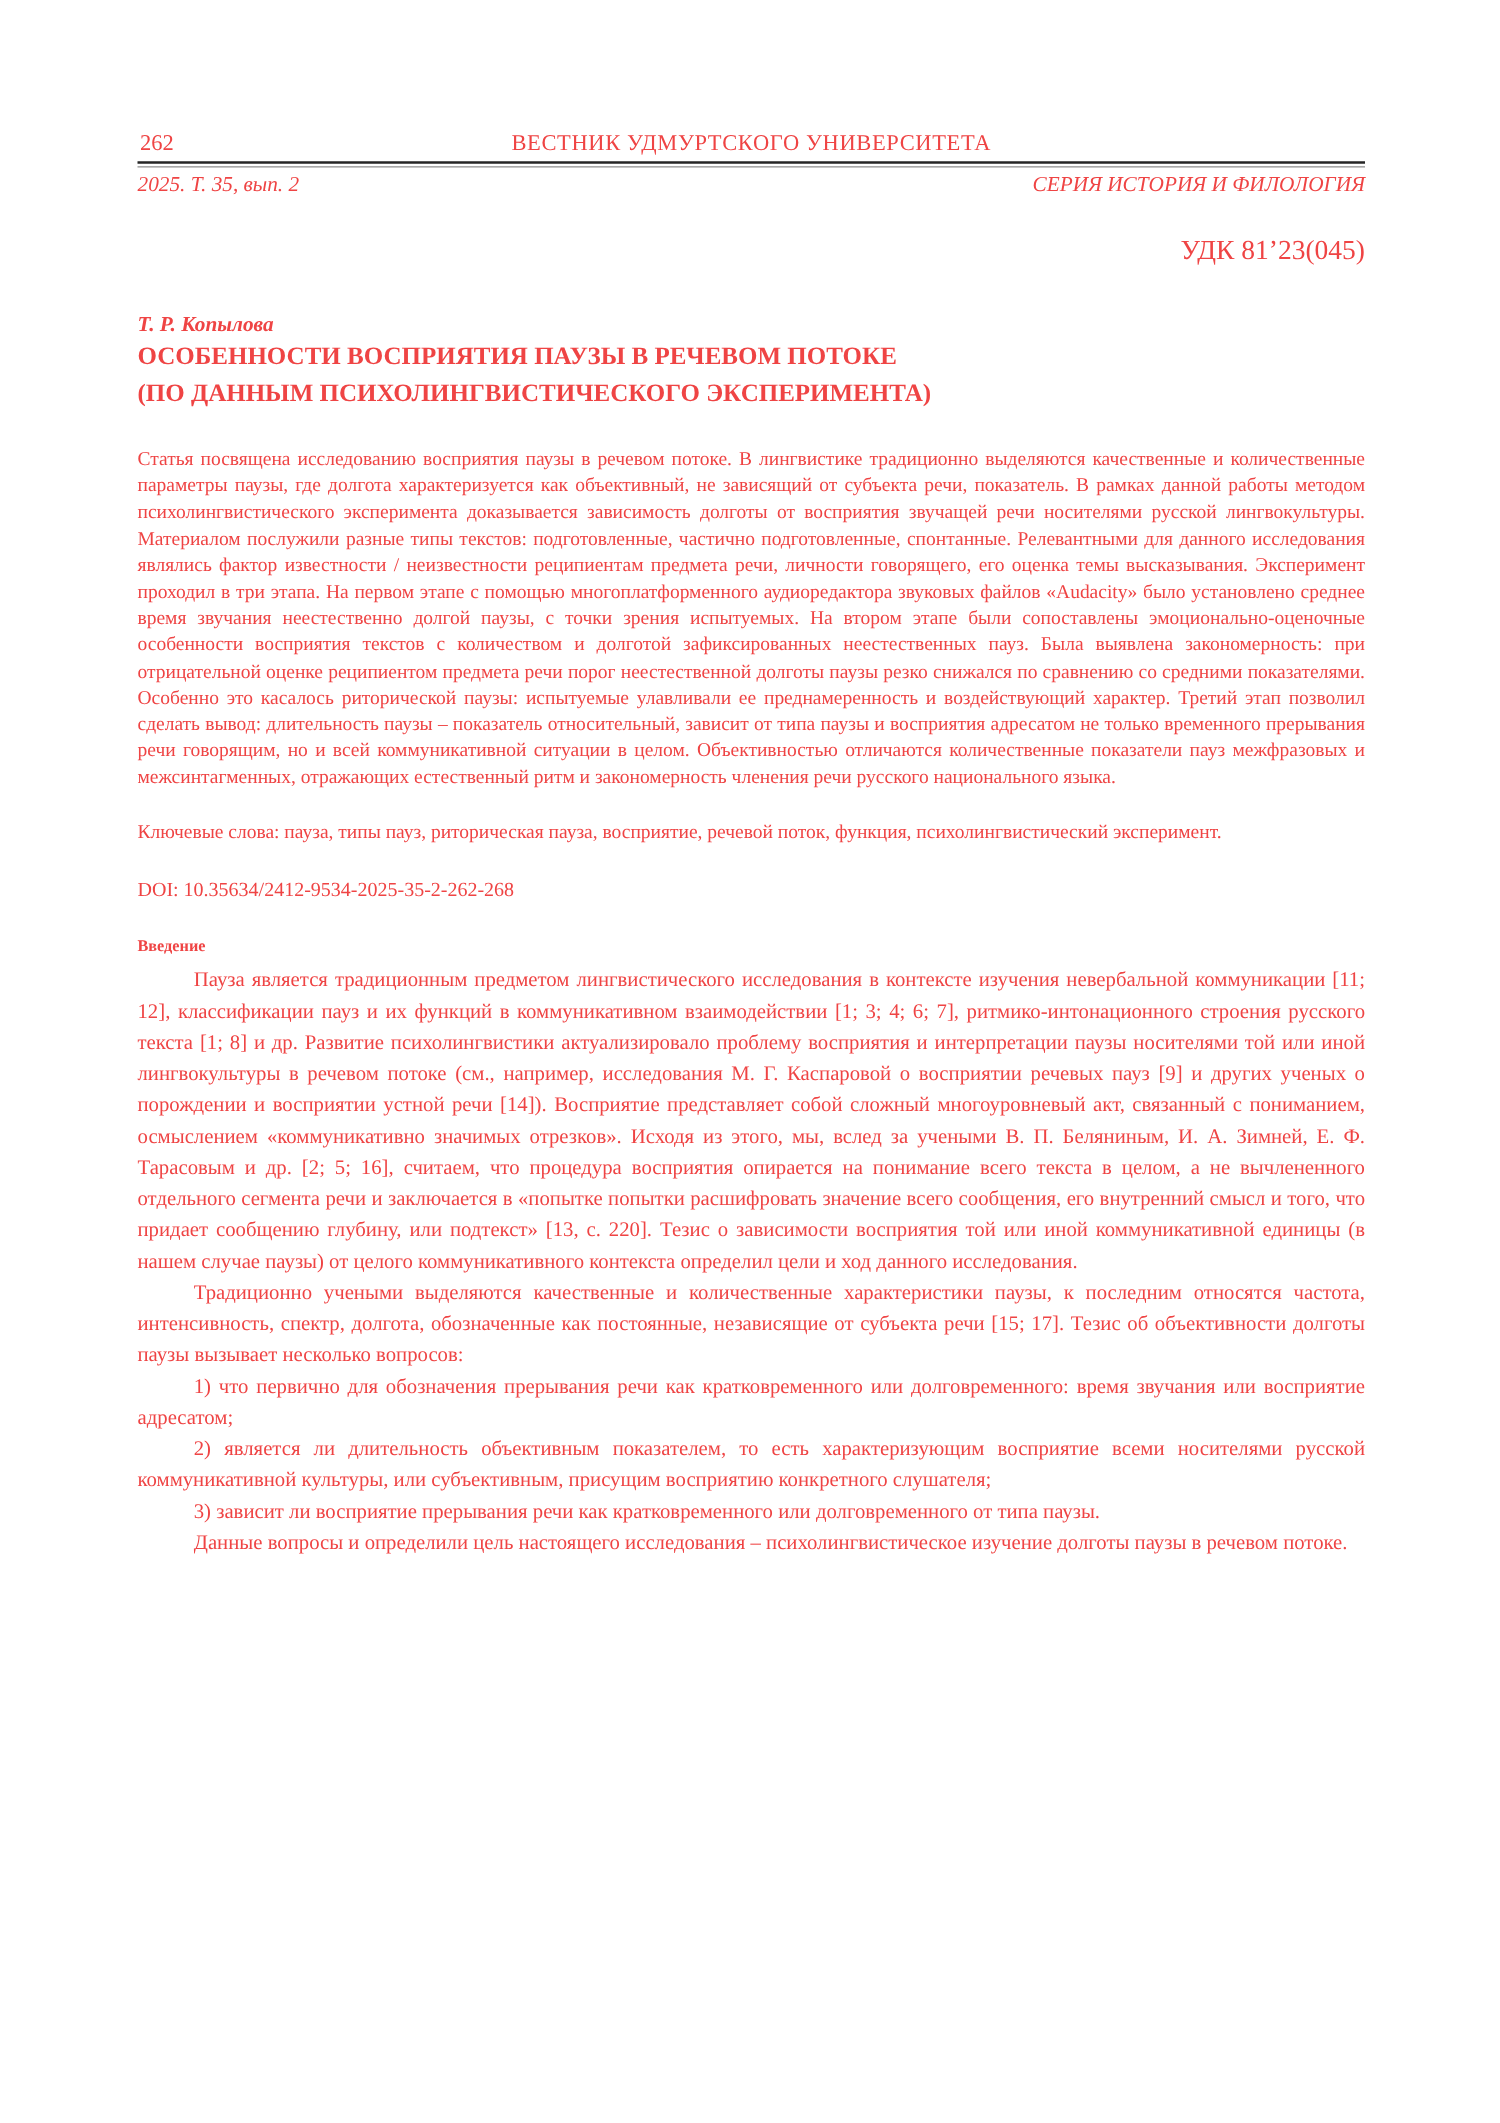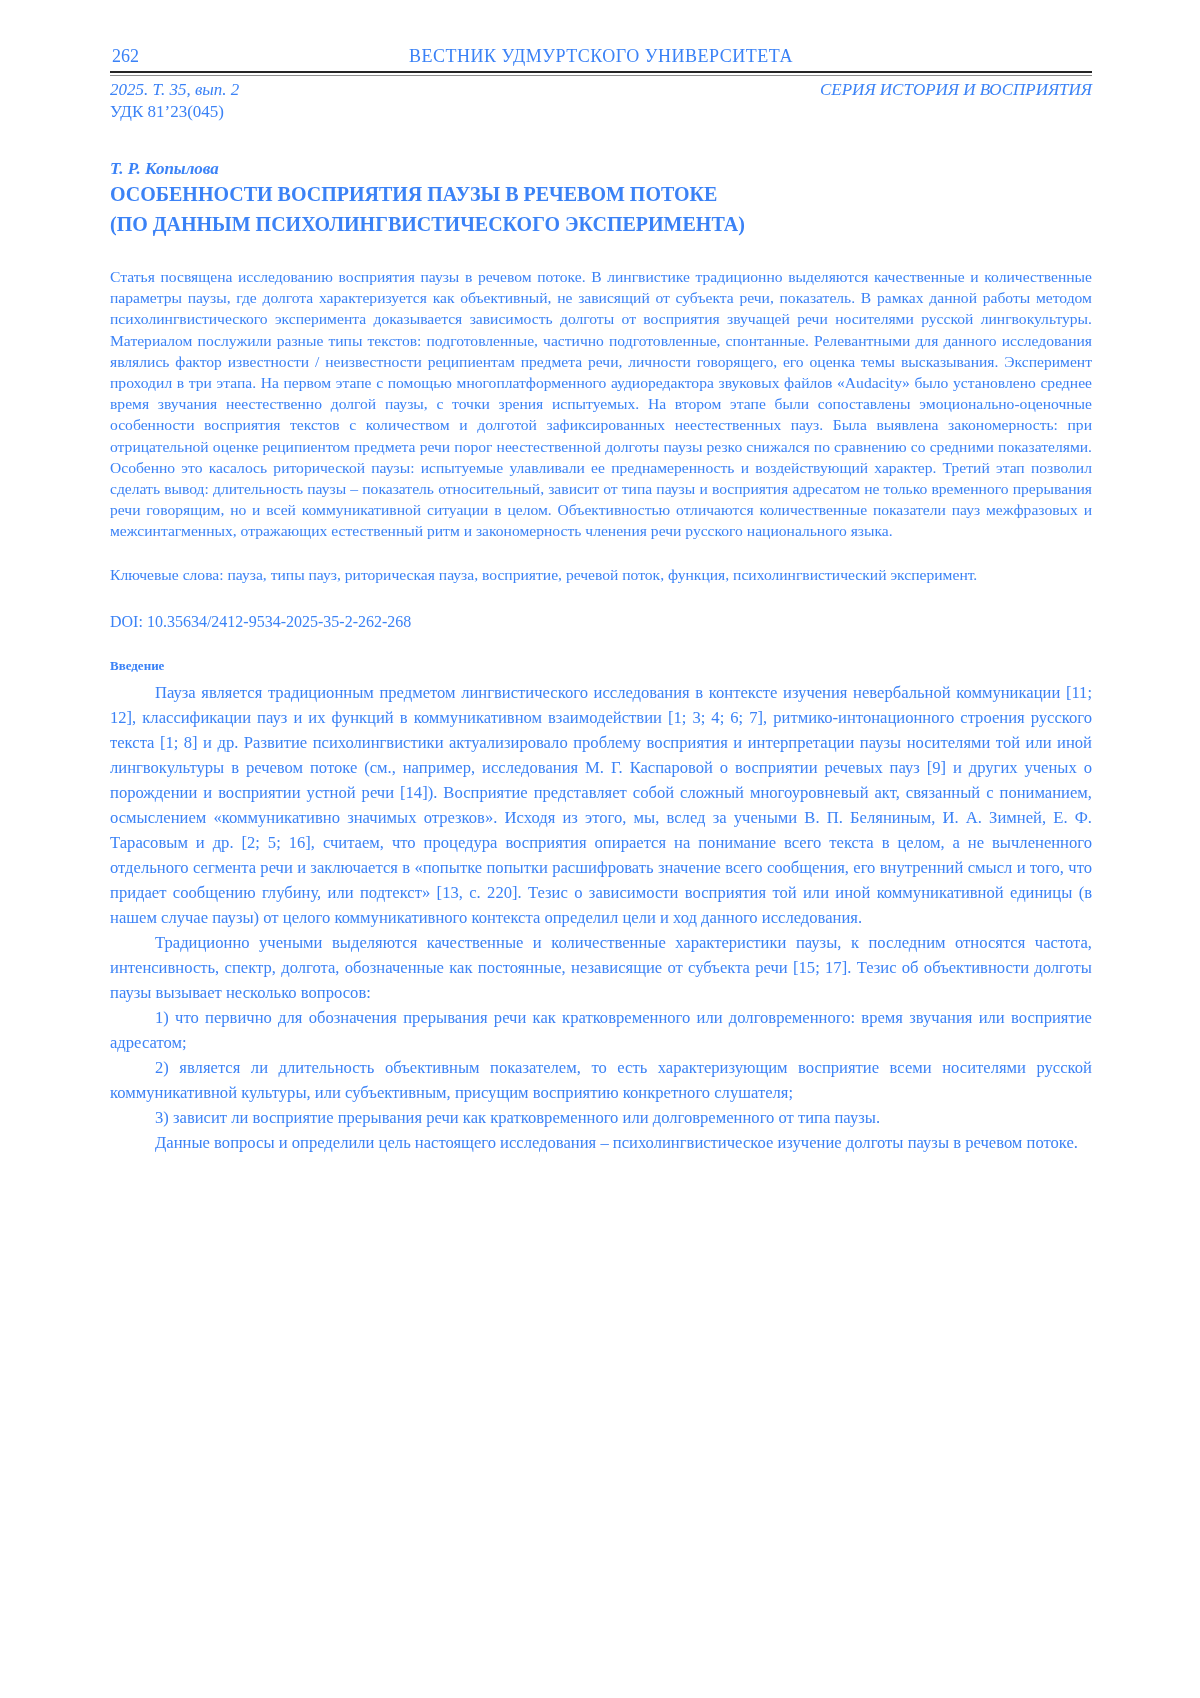--- a/index.html
+++ b/index.html
@@ -2,23 +2,23 @@
 <html lang="ru"><head>
 <meta charset="utf-8">
 <style>
   html, body { margin: 0; padding: 0; background: #ffffff; }
   .page {
     position: relative;
     width: 1200px;
     height: 1698px;
     box-sizing: border-box;
     background: #ffffff;
-    color: #3b82f6;
+    color: #ef4444;
     font-family: "Liberation Serif", "DejaVu Serif", serif;
-    padding: 44px 108px 0 110px;
+    padding: 102px 108px 0 110px;
     overflow: hidden;
   }
   
   .hdr-row1 {
     position: relative;
     text-align: center;
     font-size: 18px;
     line-height: 24px;
     letter-spacing: 0.5px;
   }
@@ -35,21 +35,21 @@
   }
   .hdr-row2 {
     display: flex;
     justify-content: space-between;
     font-size: 17px;
     line-height: 24px;
     margin-top: 2px;
     font-style: italic;
   }
   
-  .udc      { font-size: 17px; }
+  .udc      { margin-top: 27px; font-size: 22px; text-align: right; }
   .author   { margin-top: 37px; font-size: 17px; font-weight: bold; font-style: italic; }
   .title    { font-size: 20px; font-weight: bold; line-height: 30px; }
   
   .abstract {
     margin-top: 27px;
     font-size: 15.6px;
     line-height: 21.2px;
     text-align: justify;
   }
   .keywords {
@@ -82,21 +82,21 @@
 
   <div class="hdr-row1">
     <span class="hdr-pagenum">262</span>
     <span>ВЕСТНИК УДМУРТСКОГО УНИВЕРСИТЕТА</span>
   </div>
 
   <div class="hdr-rule"></div>
 
   <div class="hdr-row2">
     <span>2025. Т. 35, вып. 2</span>
-    <span>СЕРИЯ ИСТОРИЯ И ВОСПРИЯТИЯ</span>
+    <span>СЕРИЯ ИСТОРИЯ И ФИЛОЛОГИЯ</span>
   </div>
 
   <div class="udc">УДК 81’23(045)</div>
 
   <div class="author">Т. Р. Копылова</div>
 
   <div class="title">
     <div>ОСОБЕННОСТИ ВОСПРИЯТИЯ ПАУЗЫ В РЕЧЕВОМ ПОТОКЕ</div>
     <div>(ПО ДАННЫМ ПСИХОЛИНГВИСТИЧЕСКОГО ЭКСПЕРИМЕНТА)</div>
   </div>

